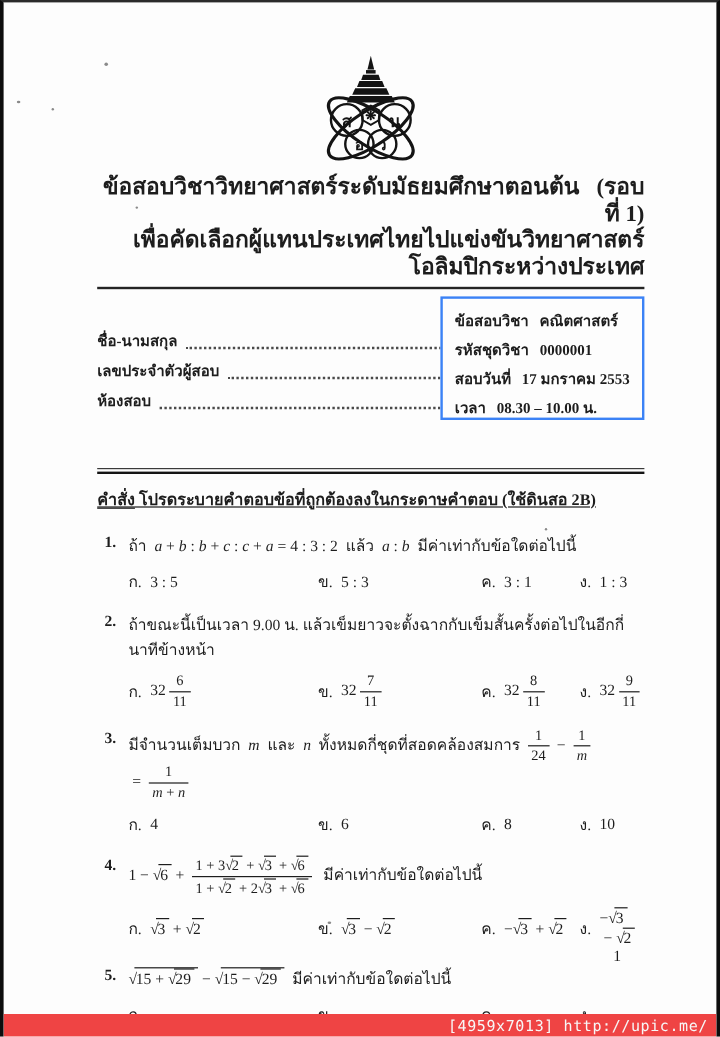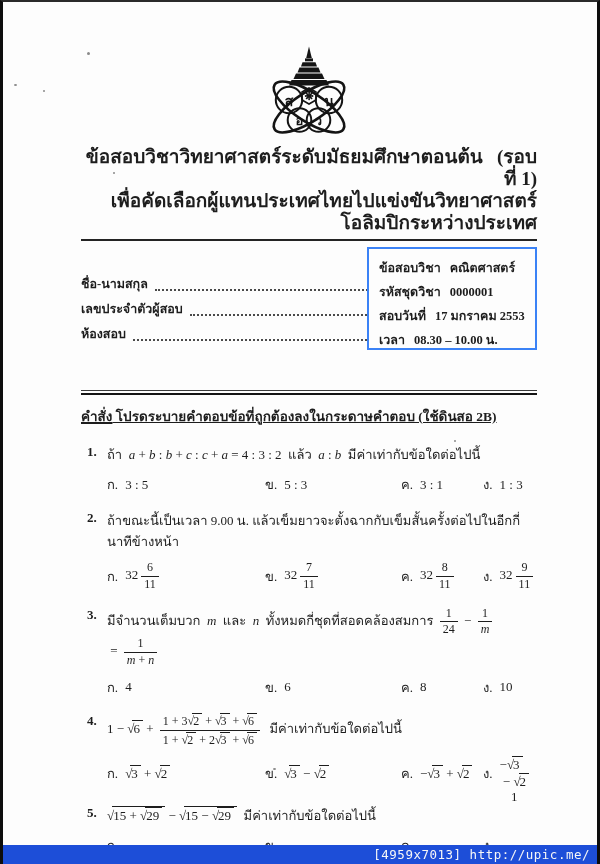--- a/index.html
+++ b/index.html
@@ -47,21 +47,21 @@
   .mth{white-space:pre-wrap;}
   .mfrac{display:inline-block;vertical-align:middle;text-align:center;margin:0 3px;font-size:12px;line-height:1.15;}
   .mnum{display:block;border-bottom:1.2px solid #1d1d1d;padding:0 3px 1px;}
   .mden{display:block;padding:1px 3px 0;}
   .msqrt{white-space:nowrap;display:inline-block;}
   .mrad{letter-spacing:-1px;}
   .mvinc{display:inline-block;border-top:1.4px solid #1d1d1d;padding:0 3px 0 1px;margin-left:-1px;line-height:1.2;}
   
   .pageno{position:absolute;left:508px;top:787px;font-size:13px;}
   .bar{
-    position:absolute;left:0;right:0;bottom:0;height:19px;background:#1d4ed8;color:#f7f7f7;
+    position:absolute;left:0;right:0;bottom:0;height:19px;background:#ef4444;color:#f7f7f7;
     font-family:"DejaVu Sans Mono",monospace;font-size:12.5px;line-height:19px;
     text-align:right;padding-right:7px;box-sizing:border-box;letter-spacing:0.5px;
   }
   .speck{position:absolute;background:#8a8a8a;border-radius:50%;}
 </style>
 </head>
 <body>
 
 <div class="scan">
   <div class="content">

